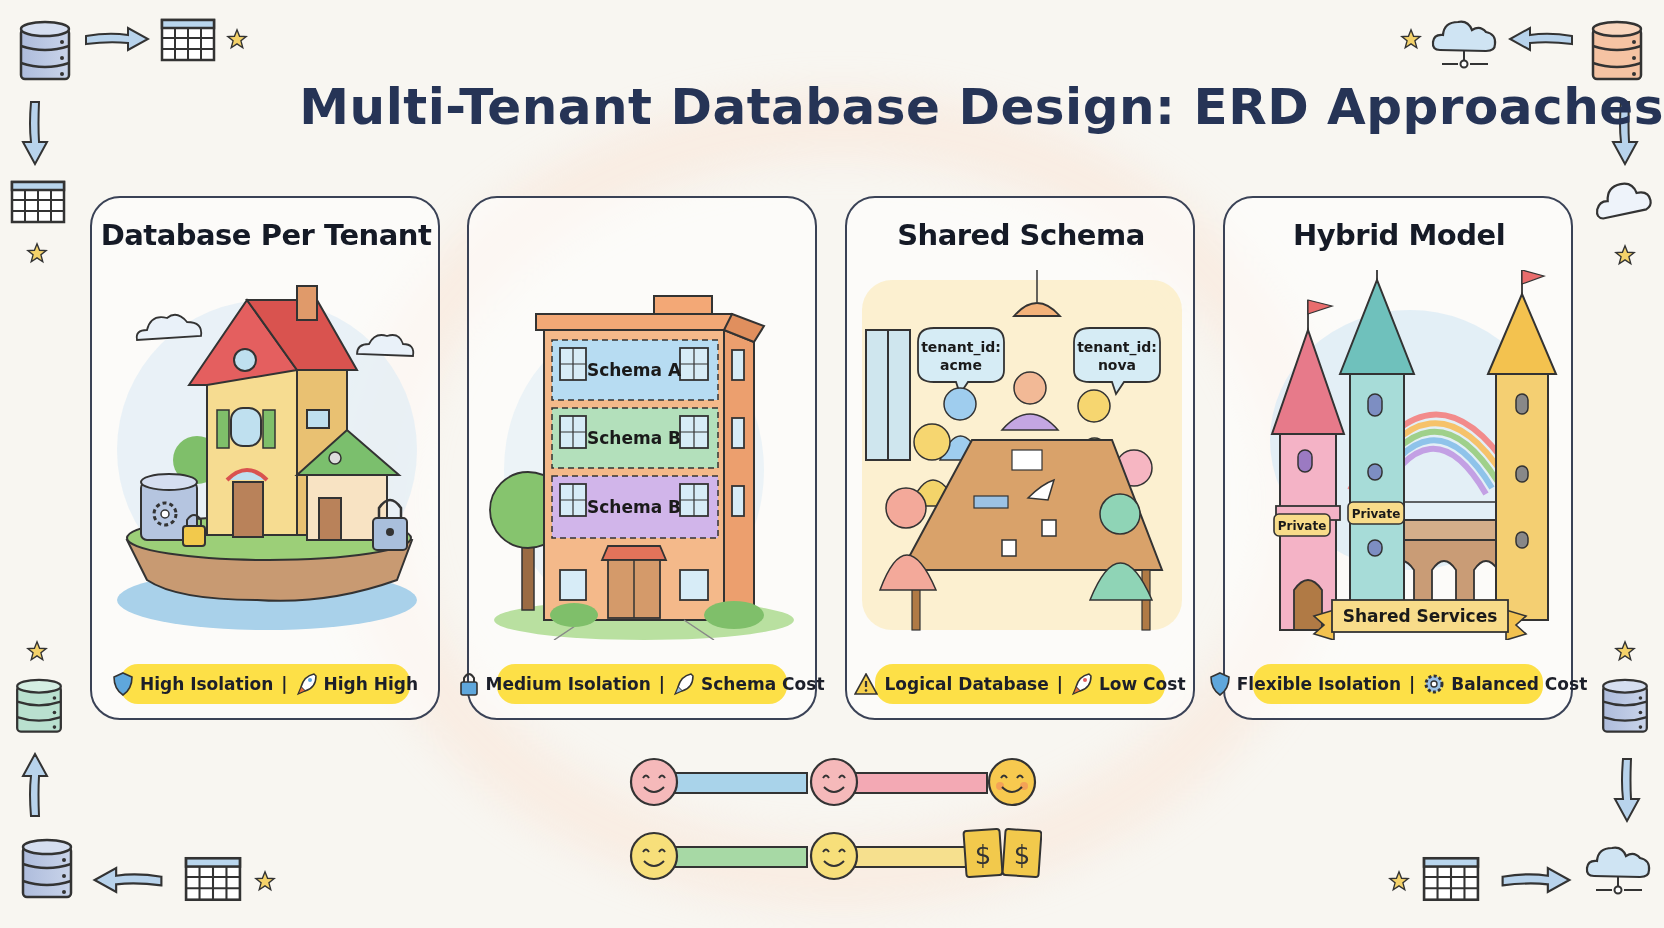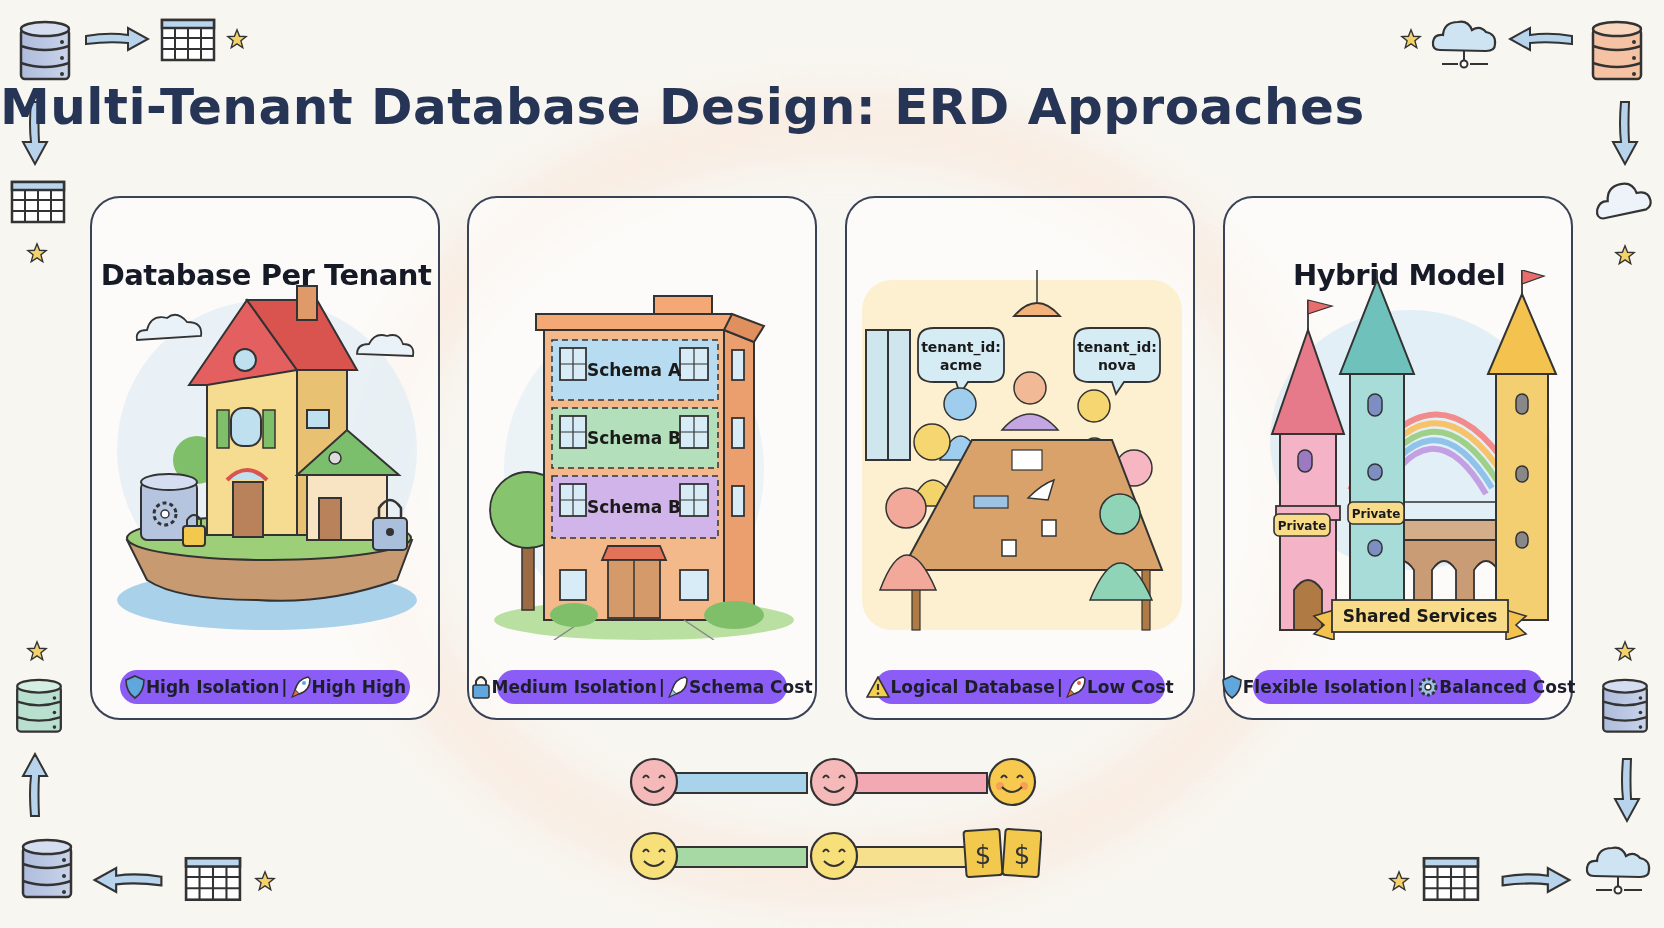--- a/index.html
+++ b/index.html
@@ -11,40 +11,40 @@
     position: relative;
   }
   .bg-glow {
     position: absolute; left: 340px; top: 90px; width: 1000px; height: 820px;
     border-radius: 50%;
     border: 70px solid rgba(250, 215, 195, 0.28);
     filter: blur(18px);
   }
   .title {
     position: absolute; left: 0; right: 0; top: 78px;
-    text-align: left;
+    text-align: right;
     font-family: "DejaVu Sans", sans-serif;
     font-weight: bold; font-size: 50px; letter-spacing: 0.5px;
     color: #263456;
   }
   .card {
     position: absolute; top: 196px; width: 350px; height: 524px;
     border: 2.5px solid #3a4256; border-radius: 30px;
     background: rgba(255,255,255,0.55);
   }
   .card-title {
     position: absolute; left: 2px; right: 0; top: 20px; text-align: center;
     font-family: "DejaVu Sans", sans-serif; font-weight: bold; font-size: 29px;
-    color: #151a26; letter-spacing: -0.5px; margin-top: 40px;
+    color: #151a26; letter-spacing: -0.5px;
   }
   .illus { position: absolute; left: 15px; top: 72px; width: 320px; height: 370px; }
   .pill {
-    position: absolute; left: 28px; right: 28px; bottom: 14px; height: 34px;
-    background: #8b5cf6; border-radius: 18px;
-    display: flex; align-items: center; justify-content: center; 
+    position: absolute; left: 28px; right: 28px; bottom: 14px; height: 40px;
+    background: #fde047; border-radius: 18px;
+    display: flex; align-items: center; justify-content: center; gap: 6px;
     font-size: 17px; font-weight: bold; color: #1c1f2a; white-space: nowrap;
   }
   .pill svg { flex: none; }
   .pill .sep { margin: 0 2px; }
   .deco { position: absolute; }
   .scale { position: absolute; left: 628px; width: 410px; height: 50px; }
   .scale .bar { position: absolute; top: 16px; height: 22px; border: 2px solid #333; }
   .scale .face { position: absolute; top: 0; width: 52px; height: 52px; }
 </style>
 </head>
@@ -299,20 +299,21 @@
     <span class="sep">|</span>
     <svg width="22" height="24" viewBox="0 0 22 24">
       <path d="M18 2 Q8 4 5 15 L9 19 Q20 16 20 4 Z" fill="#fff" stroke="#333" stroke-width="1.5"></path>
       <path d="M5 15 L2 22 L9 19" fill="#9cc2e4" stroke="#333" stroke-width="1.2"></path>
     </svg>
     <span>Schema Cost</span>
   </div>
 </div>
 
 <div class="card" style="left:845px">
+  <div class="card-title">Shared Schema</div>
   <svg class="illus" viewBox="0 0 320 370">
     <rect x="0" y="10" width="320" height="350" rx="30" fill="#fbeec6" opacity="0.8"></rect>
 
     <rect x="4" y="60" width="44" height="130" fill="#cfe6ee" stroke="#333" stroke-width="2"></rect>
     <path d="M26 60 V190" stroke="#333" stroke-width="2"></path>
 
     <path d="M175 0 V32" stroke="#333" stroke-width="1.5"></path>
     <path d="M152 46 Q175 20 198 46 Z" fill="#f3b27a" stroke="#333" stroke-width="1.8"></path>
 
     <path d="M56 72 Q56 58 72 58 L128 58 Q142 58 142 72 L142 100 Q142 112 128 112 L106 112 L98 124 L94 112 L72 112 Q56 112 56 100 Z" fill="#d6ecf5" stroke="#333" stroke-width="1.8"></path>

